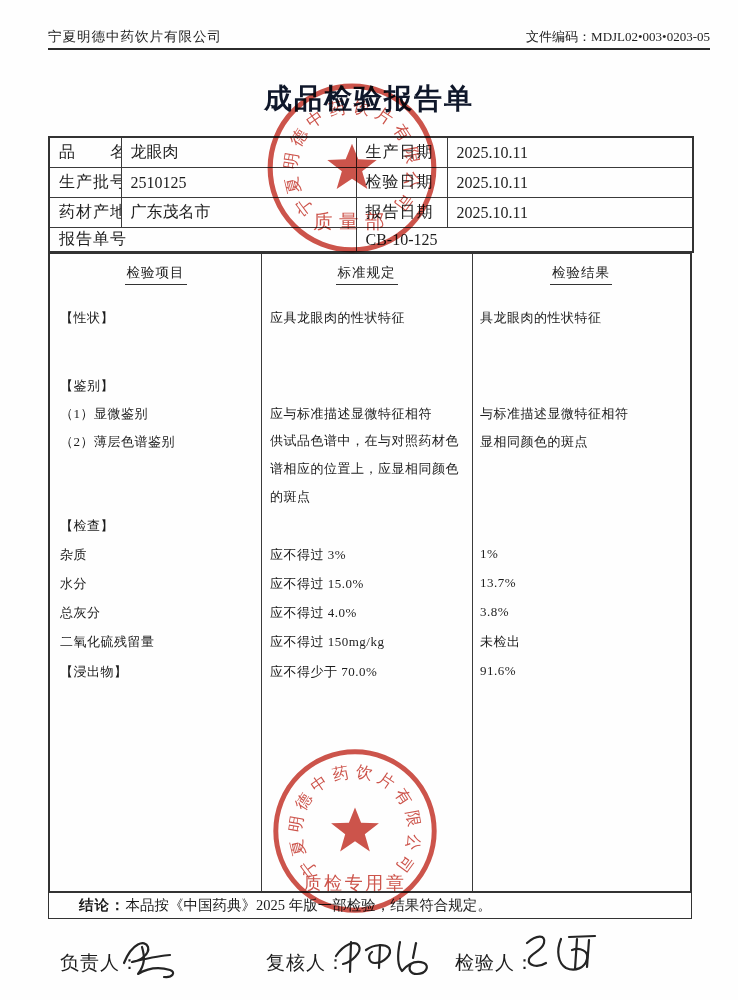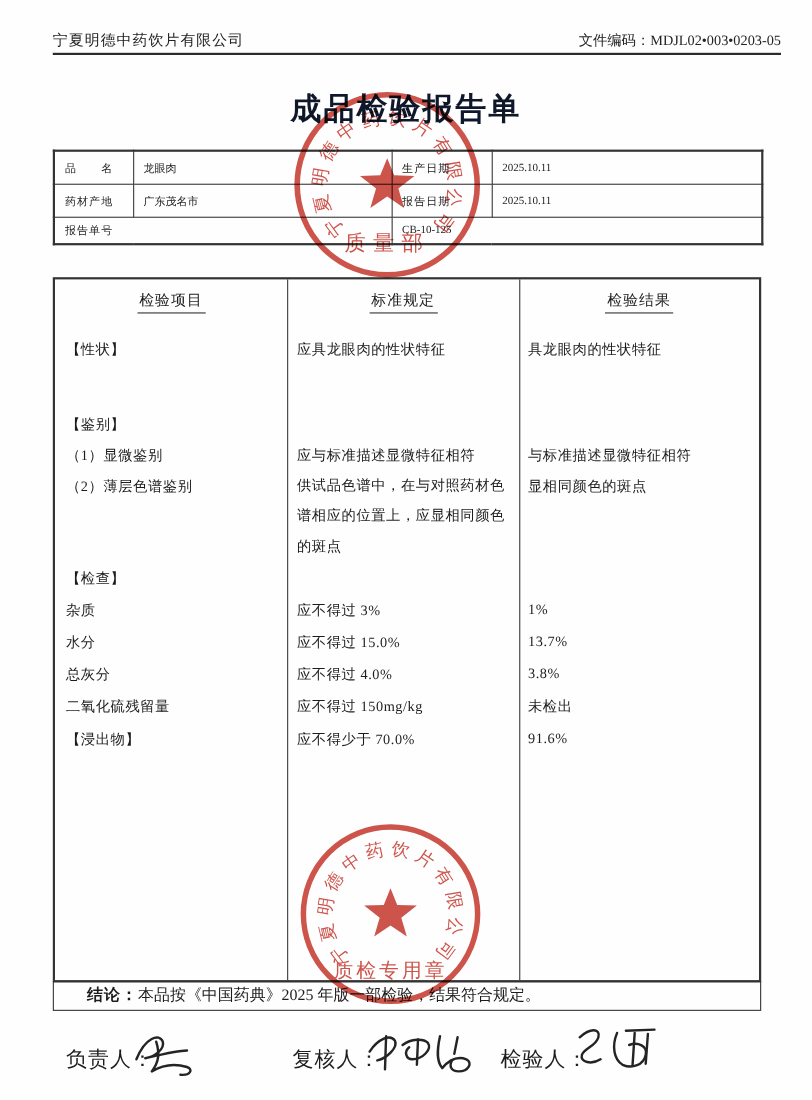--- a/index.html
+++ b/index.html
@@ -17,21 +17,21 @@
   .hdr-company{position:absolute;left:48px;top:28px;font-size:13.5px;letter-spacing:1px;color:#222;}
   .hdr-code{position:absolute;right:28px;top:28px;font-size:13px;color:#222;}
   .hdr-rule{position:absolute;left:48px;top:48px;width:662px;border-bottom:2px solid #2b2b2b;}
 
   
   .title{position:absolute;left:0;top:80px;width:100%;text-align:center;
          font-size:28px;font-weight:bold;letter-spacing:2px;color:#0f172a;}
 
   
   table.info{position:absolute;left:48px;top:136px;width:644px;
-             border-collapse:collapse;table-layout:fixed;font-size:10px;}
+             border-collapse:collapse;table-layout:fixed;font-size:16px;}
   table.info td{border:1px solid #3a3a3a;padding:0 0 0 9px;height:29px;
                 white-space:nowrap;overflow:hidden;color:#1d1d1d;}
   table.info{border:2px solid #333;}
   td.lbl{letter-spacing:1px;}
   tr.last td{height:23px;}
 
   
   .main-table{position:absolute;left:48px;top:252px;width:644px;height:641px;
               border:2px solid #333;box-sizing:border-box;font-size:13px;}
   .main-table .vline{position:absolute;top:0;bottom:0;width:1px;background:#3a3a3a;}
@@ -72,20 +72,26 @@
         <col style="width:72px">
         <col style="width:235px">
         <col style="width:91px">
         <col style="width:246px">
       </colgroup>
     <tbody>
         <tr>
       <td class="lbl">品　　名</td>
       <td>龙眼肉</td>
       <td class="lbl">生产日期</td>
+      <td>2025.10.11</td>
+    </tr>
+    <tr>
+      <td class="lbl">生产批号</td>
+      <td>2510125</td>
+      <td class="lbl">检验日期</td>
       <td>2025.10.11</td>
     </tr>
     <tr>
       <td class="lbl">药材产地</td>
       <td>广东茂名市</td>
       <td class="lbl">报告日期</td>
       <td>2025.10.11</td>
     </tr>
     <tr class="last">
       <td class="lbl" colspan="2">报告单号</td>

